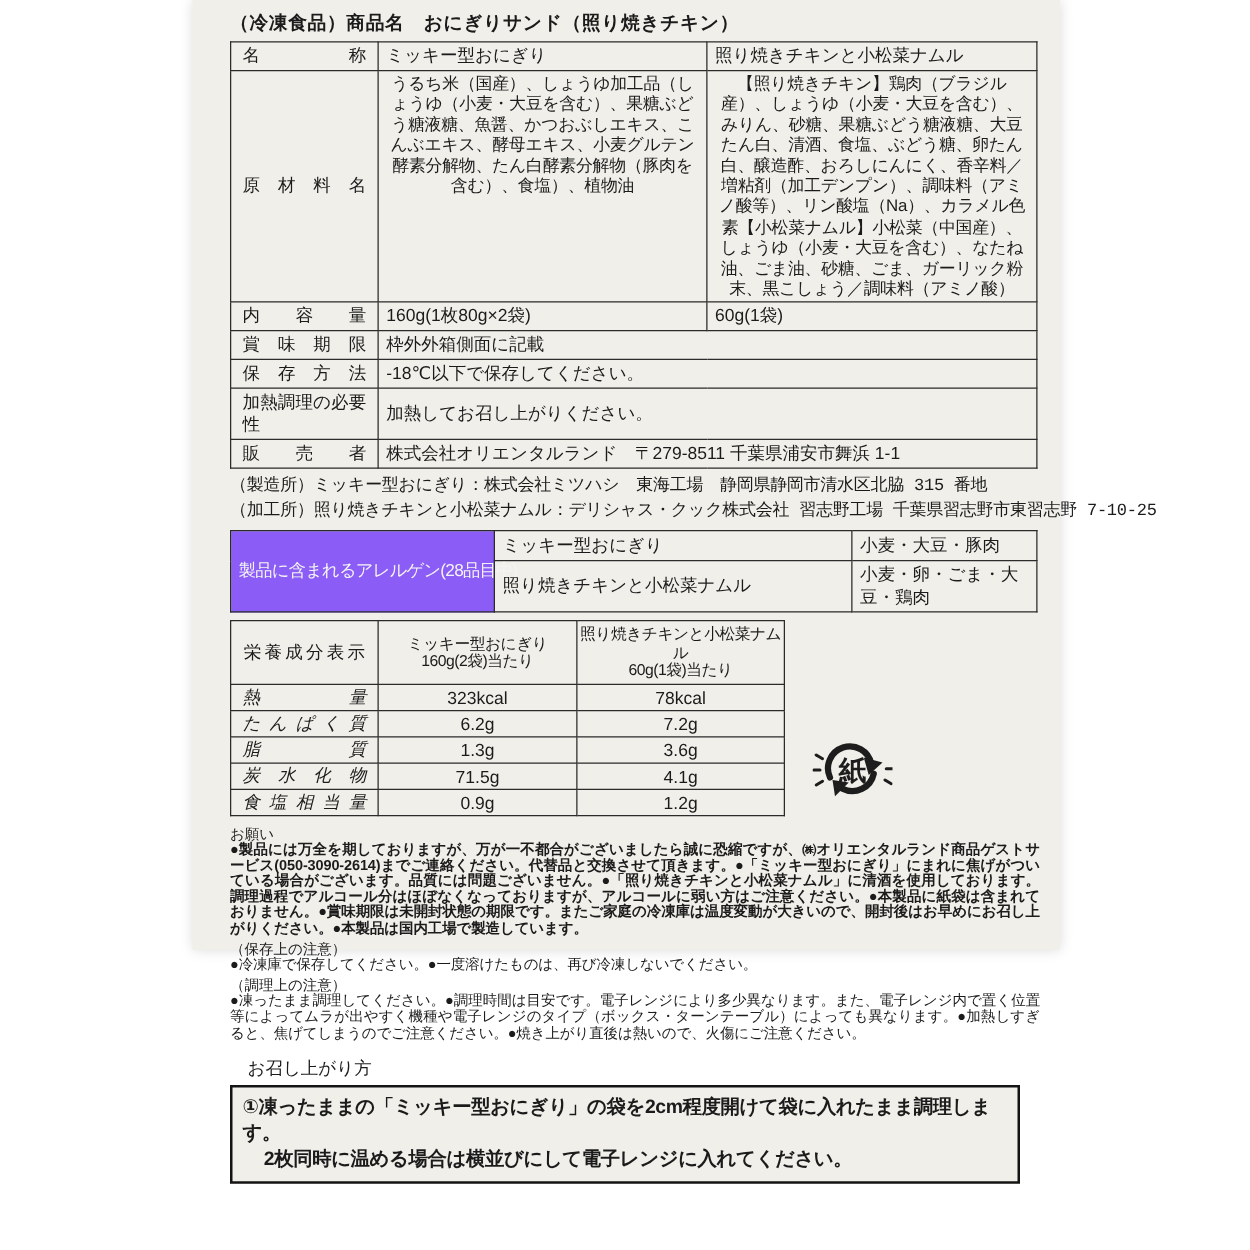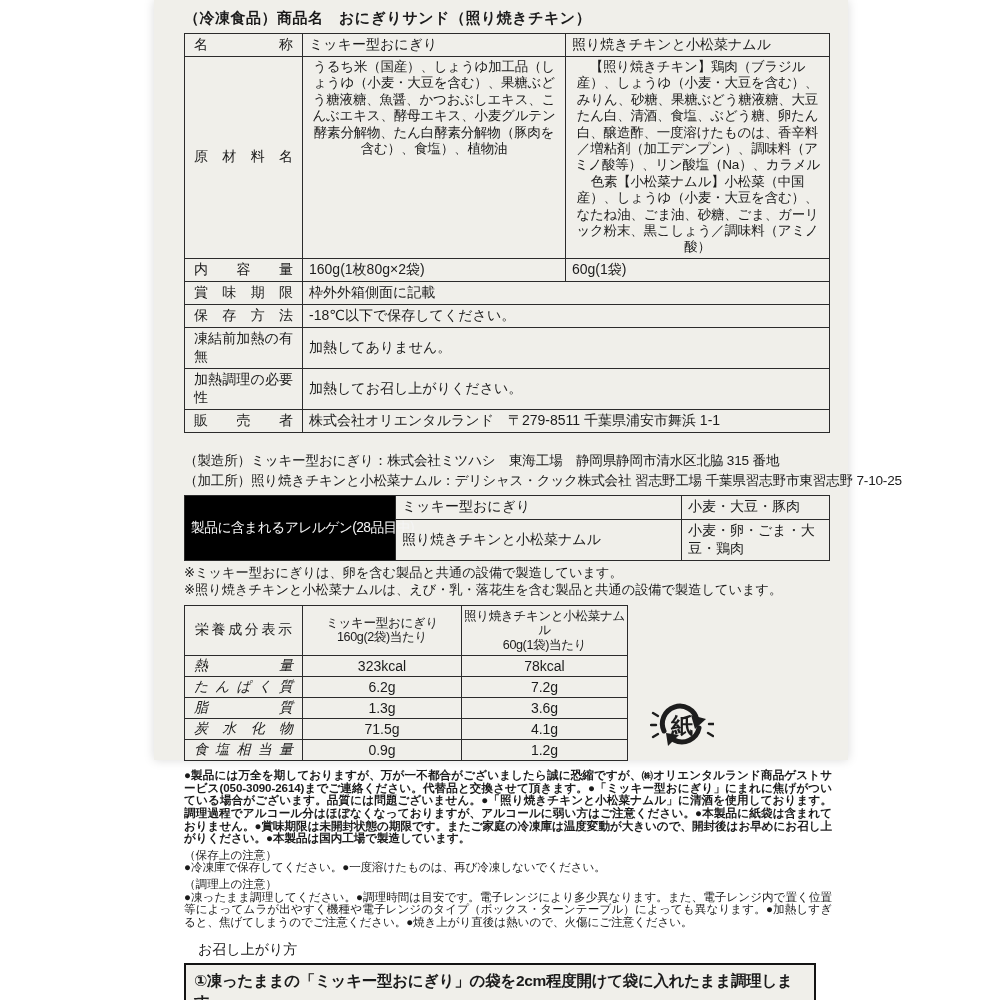--- a/index.html
+++ b/index.html
@@ -38,26 +38,26 @@
   td.ing {
     vertical-align: top;
     height: 176px;
     font-size: 13.5px;
     line-height: 16.4px;
     letter-spacing: -0.2px;
     padding: 3px 5px;
     text-align: center;
   }
   .mfg-line { font-size: 13.6px; line-height: 19px; margin-top: 1px; white-space: nowrap; letter-spacing: -0.2px; }
-  .mfg-wrap { margin-top: 18px; }
+  .mfg-wrap { margin-top: 5px; font-family: Liberation Mono, monospace; }
 
   table.allergen { width: 645px; margin-top: 5px; font-size: 14px; border: 1.5px solid #2b2b2b; }
   table.allergen td { border: 1px solid #2b2b2b; padding: 2px 6px; height: 24px; }
   td.allergen-black {
-    background: #000000;
+    background: #8b5cf6;
     color: #f4f4f4;
     font-size: 13.8px;
     letter-spacing: -0.6px;
     padding: 2px 4px;
     text-align: center;
     white-space: nowrap;
   }
   .allergen-note { font-size: 13.2px; line-height: 16.4px; margin-top: 1px; white-space: nowrap; }
   .allergen-notes { margin-top: 4px; }
 
@@ -105,38 +105,34 @@
       </colgroup>
     <tbody>
         <tr>
       <th>名称</th>
       <td>ミッキー型おにぎり</td>
       <td>照り焼きチキンと小松菜ナムル</td>
     </tr>
     <tr>
       <th>原材料名</th>
       <td class="ing">うるち米（国産）、しょうゆ加工品（しょうゆ（小麦・大豆を含む）、果糖ぶどう糖液糖、魚醤、かつおぶしエキス、こんぶエキス、酵母エキス、小麦グルテン酵素分解物、たん白酵素分解物（豚肉を含む）、食塩）、植物油</td>
-      <td class="ing">【照り焼きチキン】鶏肉（ブラジル産）、しょうゆ（小麦・大豆を含む）、みりん、砂糖、果糖ぶどう糖液糖、大豆たん白、清酒、食塩、ぶどう糖、卵たん白、醸造酢、一度溶けたものは、香辛料／増粘剤（加工デンプン）、調味料（アミノ酸等）、リン酸塩（Na）、カラメル色素【小松菜ナムル】小松菜（中国産）、しょうゆ（小麦・大豆を含む）、なたね油、ごま油、砂糖、ごま、ガーリック粉末、黒こしょう／調味料（アミノ酸）</td>
+      <td class="ing">【照り焼きチキン】鶏肉（ブラジル産）、しょうゆ（小麦・大豆を含む）、みりん、砂糖、果糖ぶどう糖液糖、大豆たん白、清酒、食塩、ぶどう糖、卵たん白、醸造酢、おろしにんにく、香辛料／増粘剤（加工デンプン）、調味料（アミノ酸等）、リン酸塩（Na）、カラメル色素【小松菜ナムル】小松菜（中国産）、しょうゆ（小麦・大豆を含む）、なたね油、ごま油、砂糖、ごま、ガーリック粉末、黒こしょう／調味料（アミノ酸）</td>
     </tr>
     <tr>
       <th>内容量</th>
       <td>160g(1枚80g×2袋)</td>
       <td>60g(1袋)</td>
     </tr>
     <tr>
       <th>賞味期限</th>
       <td colspan="2">枠外外箱側面に記載</td>
     </tr>
     <tr>
       <th>保存方法</th>
       <td colspan="2">-18℃以下で保存してください。</td>
-    </tr>
-    <tr>
-      <th>凍結前加熱の有無</th>
-      <td colspan="2">加熱してありません。</td>
     </tr>
     <tr>
       <th>加熱調理の必要性</th>
       <td colspan="2">加熱してお召し上がりください。</td>
     </tr>
     <tr>
       <th>販売者</th>
       <td colspan="2">株式会社オリエンタルランド　〒279-8511 千葉県浦安市舞浜 1-1</td>
     </tr>
   </tbody>
@@ -159,24 +155,20 @@
       <td>ミッキー型おにぎり</td>
       <td>小麦・大豆・豚肉</td>
     </tr>
     <tr>
       <td>照り焼きチキンと小松菜ナムル</td>
       <td>小麦・卵・ごま・大豆・鶏肉</td>
     </tr>
   </tbody>
     </table>
 
-  <div class="allergen-notes">
-    <div class="allergen-note">※ミッキー型おにぎりは、卵を含む製品と共通の設備で製造しています。</div>
-    <div class="allergen-note">※照り焼きチキンと小松菜ナムルは、えび・乳・落花生を含む製品と共通の設備で製造しています。</div>
-  </div>
 
   <div class="nutrition-row-wrap">
     <table class="nutrition">
       <colgroup>
           <col style="width:118px">
           <col style="width:159px">
           <col style="width:166px">
         </colgroup>
       <tbody>
           <tr>
@@ -232,20 +224,21 @@
           <line x1="8" y1="39" x2="3" y2="42"></line>
           <line x1="58" y1="38" x2="63" y2="41"></line>
           <line x1="59" y1="29" x2="64" y2="29"></line>
         </g>
         <text x="32" y="38" text-anchor="middle" font-size="22" font-weight="bold" fill="#1d1d1d">紙</text>
       </svg>
     </div>
   </div>
 
   <div class="notice">
+    <div class="notice-title">お願い</div>
     <div class="notice-body">●製品には万全を期しておりますが、万が一不都合がございましたら誠に恐縮ですが、㈱オリエンタルランド商品ゲストサービス(050-3090-2614)までご連絡ください。代替品と交換させて頂きます。●「ミッキー型おにぎり」にまれに焦げがついている場合がございます。品質には問題ございません。●「照り焼きチキンと小松菜ナムル」に清酒を使用しております。調理過程でアルコール分はほぼなくなっておりますが、アルコールに弱い方はご注意ください。●本製品に紙袋は含まれておりません。●賞味期限は未開封状態の期限です。またご家庭の冷凍庫は温度変動が大きいので、開封後はお早めにお召し上がりください。●本製品は国内工場で製造しています。</div>
     <div class="caution-title">（保存上の注意）</div>
     <div class="caution-body">●冷凍庫で保存してください。●一度溶けたものは、再び冷凍しないでください。</div>
     <div class="caution-title">（調理上の注意）</div>
     <div class="caution-body">●凍ったまま調理してください。●調理時間は目安です。電子レンジにより多少異なります。また、電子レンジ内で置く位置等によってムラが出やすく機種や電子レンジのタイプ（ボックス・ターンテーブル）によっても異なります。●加熱しすぎると、焦げてしまうのでご注意ください。●焼き上がり直後は熱いので、火傷にご注意ください。</div>
   </div>
 
   <div class="howto-title">お召し上がり方</div>
   <div class="howto-box">
     <div class="howto-step">①凍ったままの「ミッキー型おにぎり」の袋を2cm程度開けて袋に入れたまま調理します。</div>

